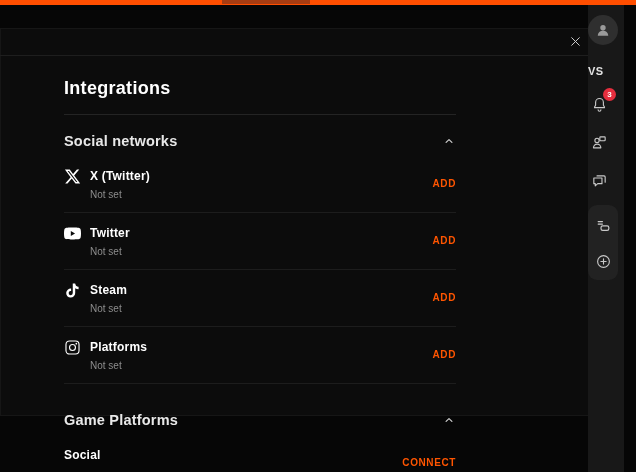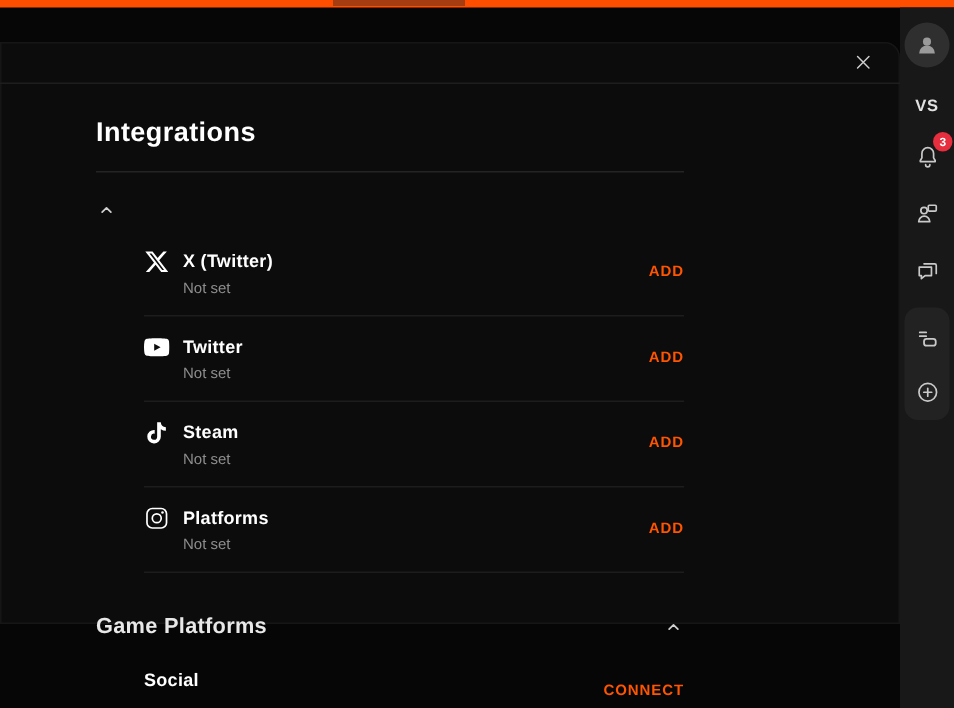--- a/index.html
+++ b/index.html
@@ -48,39 +48,39 @@
     margin-top:18px;
     display:flex; align-items:center; justify-content:space-between;
   }
   .section-title { color:#e8e8e8; font-size:14.5px; font-weight:bold; letter-spacing:.2px; }
   .chevron { width:14px; height:14px; cursor:pointer; display:block; }
 
   .rows { margin-top:7px; }
   .row {
     padding:13px 0 12px 0;
     border-bottom:1px solid #1d1d1d;
-    display:flex; align-items:flex-start; justify-content:space-between;margin-left:32px;
+    display:flex; align-items:flex-start; justify-content:space-between;
   }
   .row-left { display:flex; align-items:flex-start; }
   .row-icon { width:17px; height:17px; margin-right:9px; margin-top:-1px; }
   .row-icon svg { width:17px; height:17px; display:block; }
   .row-name { color:#ffffff; font-size:12px; font-weight:bold; letter-spacing:.2px; }
   .row-status { color:#8d8d8d; font-size:10px; margin-top:6px; }
   .row-action {
     font-size:10px; font-weight:bold; letter-spacing:.6px;
     background:none; border:none; cursor:pointer;
     margin-top:9px; padding:0;
   }
   .section-gameplatforms { margin-top:28px;gap:14px; }
 
   
   .rail {
-    position:absolute; top:5px; right:0; bottom:0;
+    position:absolute; top:5px; right:12px; bottom:0;
     width:36px; background:#181818;
-    display:flex; flex-direction:column; align-items:center;
+    display:flex; flex-direction:column; 
   }
   .avatar {
     margin-top:10px; width:30px; height:30px; border-radius:50%;
     background:#2f2f2f; display:flex; align-items:center; justify-content:center;
     cursor:pointer;
   }
   .avatar svg { width:18px; height:18px; }
   .vs-label {
     margin-top:20px; color:#e2e2e2; font-size:11px; font-weight:bold;
     letter-spacing:.5px; cursor:pointer;
@@ -118,20 +118,21 @@
         <path d="M5 5 L19 19 M19 5 L5 19" stroke="#cfcfcf" stroke-width="1.8" fill="none" stroke-linecap="round"></path>
       </svg>
     </button>
   </div>
   <div class="modal-content">
     <div class="content-col">
       <div class="page-title">Integrations</div>
       <div class="title-divider"></div>
       <div id="sections">
           <div class="section-header">
+            <div class="section-title">Social networks</div>
             <span class="chevron"><svg viewBox="0 0 24 24">
                 <path d="M7 14.5 12 9.5 17 14.5" fill="none" stroke="#d0d0d0" stroke-width="2" stroke-linecap="round" stroke-linejoin="round"></path>
               </svg></span>
           </div>
           <div class="rows">
             <div class="row">
               <div class="row-left">
                 <span class="row-icon">
                   <svg viewBox="0 0 24 24">
                     <path fill="#ffffff" d="M18.24 2.25h3.31l-7.23 8.26 8.5 11.24h-6.65l-5.22-6.82-5.96 6.82H1.68l7.73-8.84L1.25 2.25h6.83l4.71 6.23zm-1.16 17.52h1.83L7.08 4.13H5.12z"></path>

